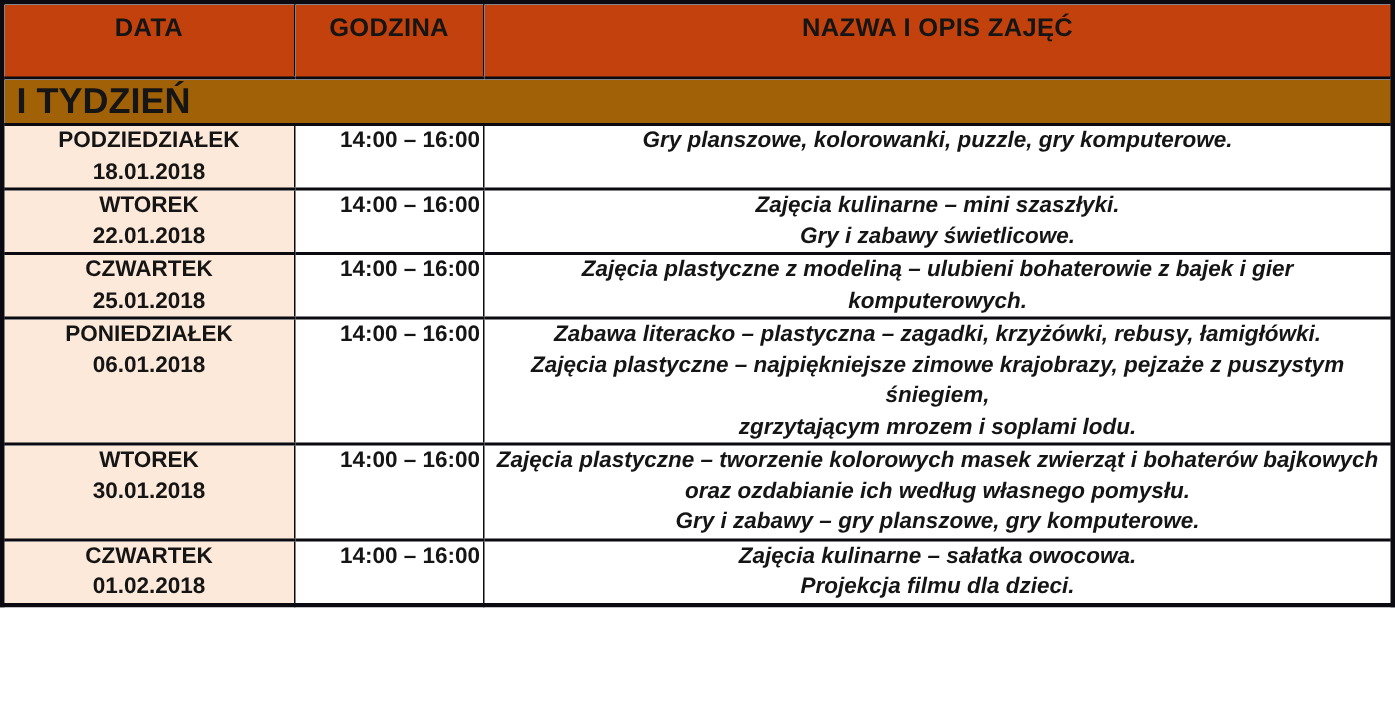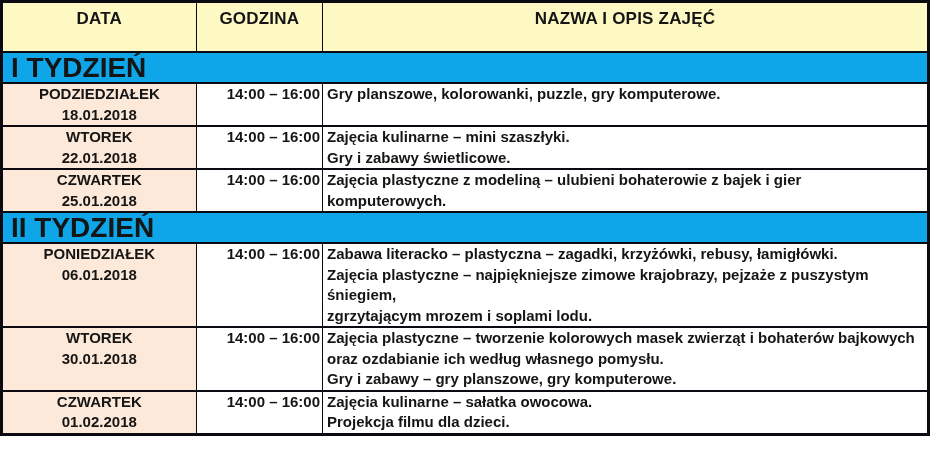--- a/index.html
+++ b/index.html
@@ -16,33 +16,33 @@
     color: #151515;
   }
   .schedule th, .schedule td {
     border: 1px solid #0a0a10;
     border-top-width: 2px;
     border-bottom-width: 2px;
     overflow: hidden;
   }
   
   .schedule thead th {
-    background: #fef9c3;
+    background: #c2410c;
     height: 42px;
     vertical-align: top;
     padding: 6px 2px 0 2px;
     font-size: 17px;
     line-height: 19px;
     text-align: center;
     letter-spacing: 0.2px;
   }
   
   .schedule tr.section td {
-    background: #0ea5e9;
-    font-size: 28px;
+    background: #a16207;
+    font-size: 24px;
     line-height: 22px;
     text-align: left;
     vertical-align: middle;
     padding: 3px 8px;
     height: 23px;
   }
   
   .schedule td.date {
     background: #fde9d9;
     text-align: center;
@@ -54,24 +54,26 @@
   .schedule td.time {
     background: #ffffff;
     text-align: right;
     vertical-align: top;
     font-size: 15px;
     line-height: 20.5px;
     padding: 0 2px;
   }
   .schedule td.desc {
     background: #ffffff;
+    text-align: center;
     vertical-align: top;
     font-size: 15px;
     line-height: 20.5px;
     padding: 0 4px;
+    font-style: italic;
   }
   .schedule tr.datarow { height: 41px; }
 </style>
 </head>
 <body>
 
 <table class="schedule">
   <colgroup>
     <col style="width:194px">
     <col style="width:126px">
@@ -112,23 +114,20 @@
       <tr class="datarow">
         <td class="date">
           <div>CZWARTEK</div>
           <div>25.01.2018</div>
         </td>
         <td class="time">14:00 – 16:00</td>
         <td class="desc">
           <div>Zajęcia plastyczne z modeliną – ulubieni bohaterowie z bajek i gier komputerowych.</div>
         </td>
       </tr>
-      <tr class="section">
-        <td colspan="3">II TYDZIEŃ</td>
-      </tr>
       <tr class="datarow">
         <td class="date">
           <div>PONIEDZIAŁEK</div>
           <div>06.01.2018</div>
         </td>
         <td class="time">14:00 – 16:00</td>
         <td class="desc">
           <div>Zabawa literacko – plastyczna – zagadki, krzyżówki, rebusy, łamigłówki.</div>
           <div>Zajęcia plastyczne – najpiękniejsze zimowe krajobrazy, pejzaże z puszystym śniegiem,</div>
           <div>zgrzytającym mrozem i soplami lodu.</div>

